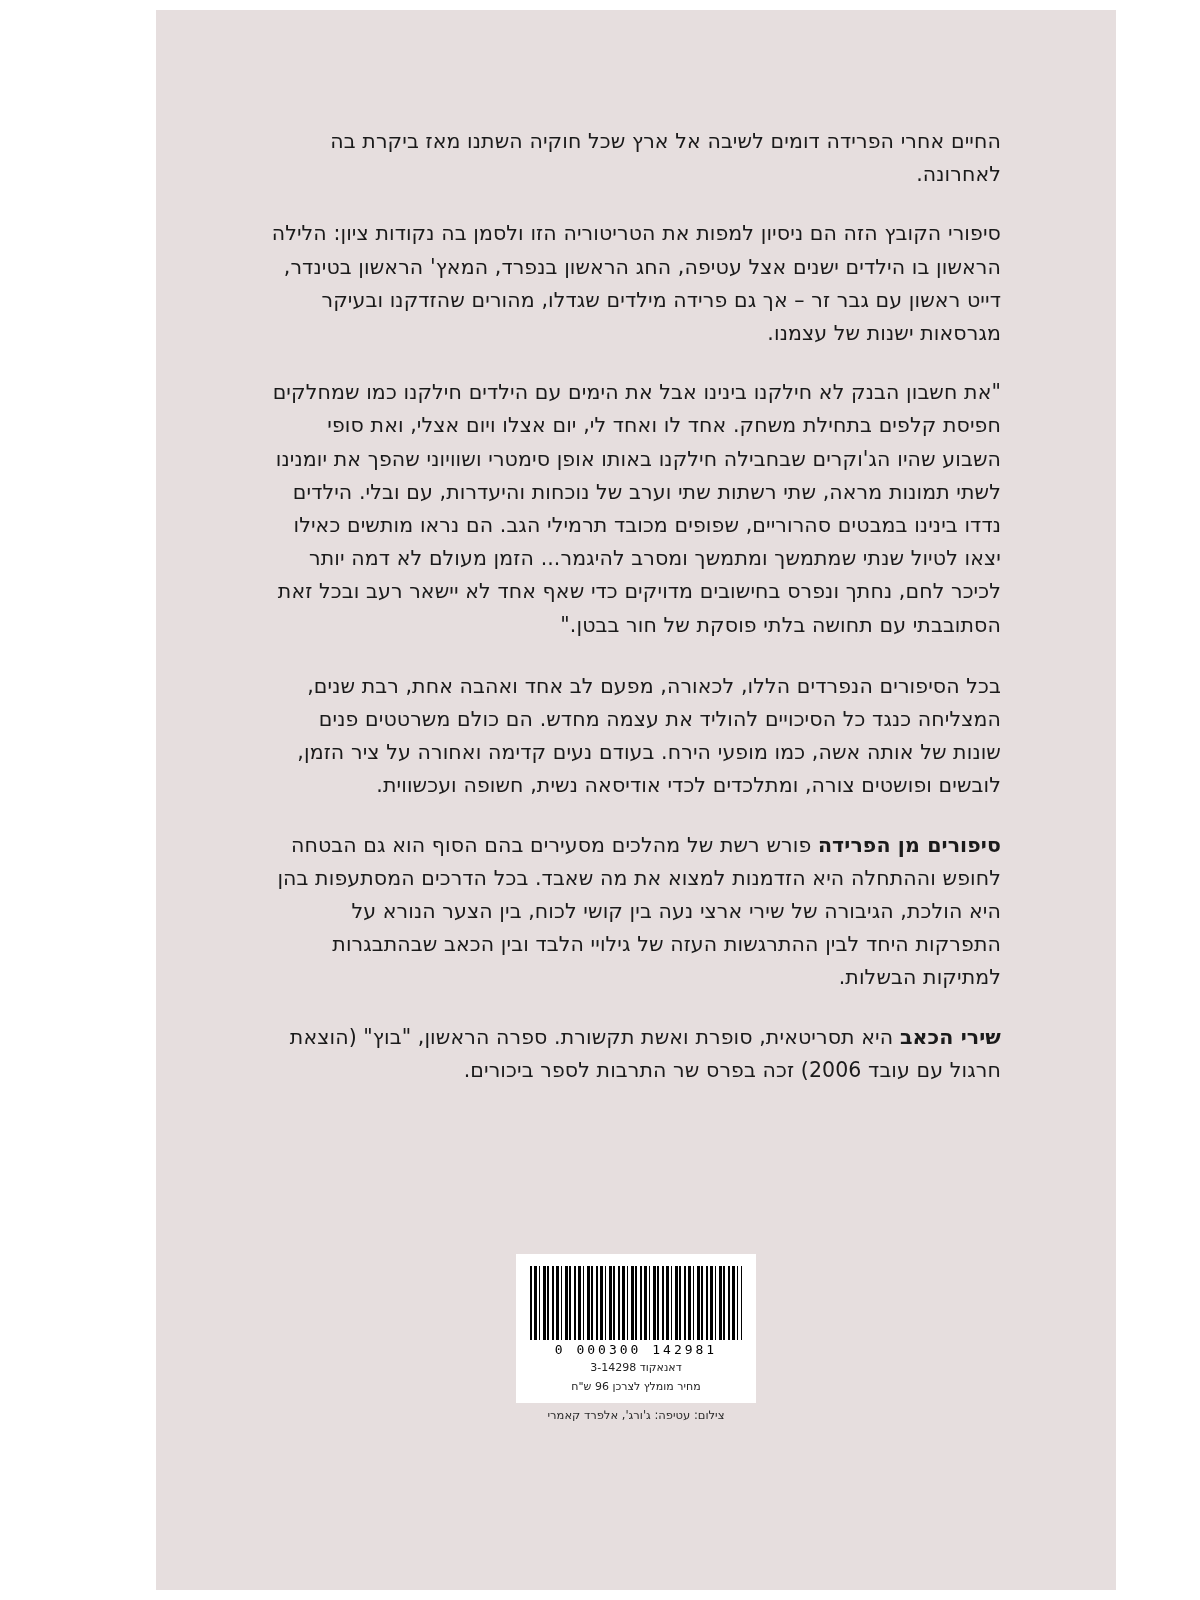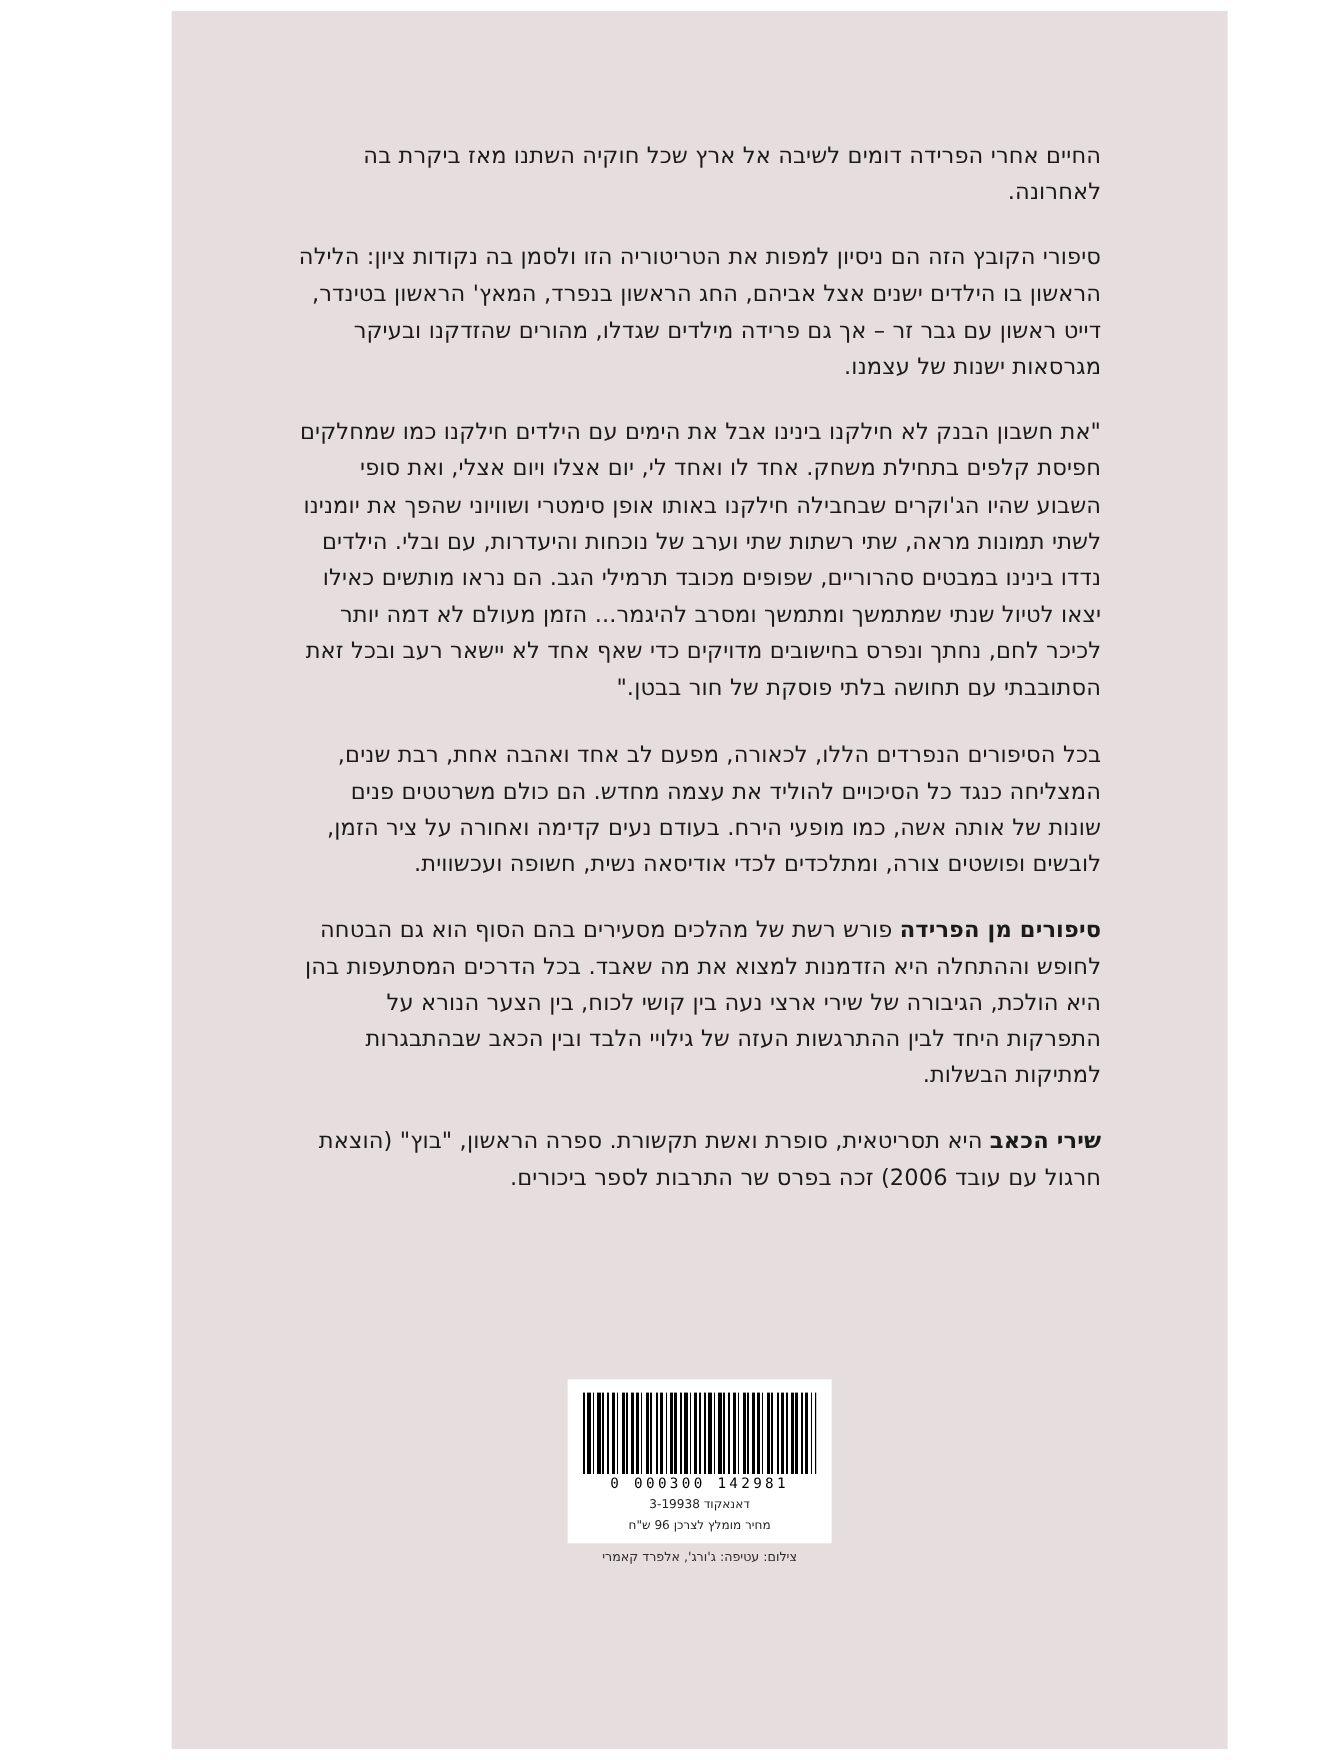--- a/index.html
+++ b/index.html
@@ -130,39 +130,39 @@
 <body>
 
 <div class="page">
 
   <div class="cover">
 
     <div class="text-col">
 
       <p class="para">החיים אחרי הפרידה דומים לשיבה אל ארץ שכל חוקיה השתנו מאז ביקרת בה לאחרונה.</p>
 
-      <p class="para">סיפורי הקובץ הזה הם ניסיון למפות את הטריטוריה הזו ולסמן בה נקודות ציון: הלילה הראשון בו הילדים ישנים אצל אביהם, החג הראשון בנפרד, המאץ' הראשון בטינדר, דייט ראשון עם גבר זר – אך גם פרידה מילדים שגדלו, מהורים שהזדקנו ובעיקר מגרסאות ישנות של עצמנו.</p>
+      <p class="para">סיפורי הקובץ הזה הם ניסיון למפות את הטריטוריה הזו ולסמן בה נקודות ציון: הלילה הראשון בו הילדים ישנים אצל עטיפה, החג הראשון בנפרד, המאץ' הראשון בטינדר, דייט ראשון עם גבר זר – אך גם פרידה מילדים שגדלו, מהורים שהזדקנו ובעיקר מגרסאות ישנות של עצמנו.</p>
 
       <p class="para quote">"את חשבון הבנק לא חילקנו בינינו אבל את הימים עם הילדים חילקנו כמו שמחלקים חפיסת קלפים בתחילת משחק. אחד לו ואחד לי, יום אצלו ויום אצלי, ואת סופי השבוע שהיו הג'וקרים שבחבילה חילקנו באותו אופן סימטרי ושוויוני שהפך את יומנינו לשתי תמונות מראה, שתי רשתות שתי וערב של נוכחות והיעדרות, עם ובלי. הילדים נדדו בינינו במבטים סהרוריים, שפופים מכובד תרמילי הגב. הם נראו מותשים כאילו יצאו לטיול שנתי שמתמשך ומתמשך ומסרב להיגמר... הזמן מעולם לא דמה יותר לכיכר לחם, נחתך ונפרס בחישובים מדויקים כדי שאף אחד לא יישאר רעב ובכל זאת הסתובבתי עם תחושה בלתי פוסקת של חור בבטן."</p>
 
       <p class="para">בכל הסיפורים הנפרדים הללו, לכאורה, מפעם לב אחד ואהבה אחת, רבת שנים, המצליחה כנגד כל הסיכויים להוליד את עצמה מחדש. הם כולם משרטטים פנים שונות של אותה אשה, כמו מופעי הירח. בעודם נעים קדימה ואחורה על ציר הזמן, לובשים ופושטים צורה, ומתלכדים לכדי אודיסאה נשית, חשופה ועכשווית.</p>
 
       <p class="para"><span class="bold-lead">סיפורים מן הפרידה</span><span> פורש רשת של מהלכים מסעירים בהם הסוף הוא גם הבטחה לחופש וההתחלה היא הזדמנות למצוא את מה שאבד. בכל הדרכים המסתעפות בהן היא הולכת, הגיבורה של שירי ארצי נעה בין קושי לכוח, בין הצער הנורא על התפרקות היחד לבין ההתרגשות העזה של גילויי הלבד ובין הכאב שבהתבגרות למתיקות הבשלות.</span></p>
 
       <p class="para author-note"><span class="bold-lead">שירי הכאב</span><span> היא תסריטאית, סופרת ואשת תקשורת. ספרה הראשון, "בוץ" (הוצאת חרגול עם עובד 2006) זכה בפרס שר התרבות לספר ביכורים.</span></p>
 
     </div>
 
     <div class="footer">
 
 
       <div class="barcode-box">
         <div class="bars"></div>
         <div class="barcode-digits">0 000300 142981</div>
-        <div class="barcode-sub">דאנאקוד 3-19938</div>
+        <div class="barcode-sub">דאנאקוד 3-14298</div>
         <div class="barcode-sub">מחיר מומלץ לצרכן 96 ש"ח</div>
       </div>
 
       <div class="credits">
         <div>צילום: עטיפה: ג'ורג', אלפרד קאמרי</div>
       </div>
 
     </div>
 
   </div>

